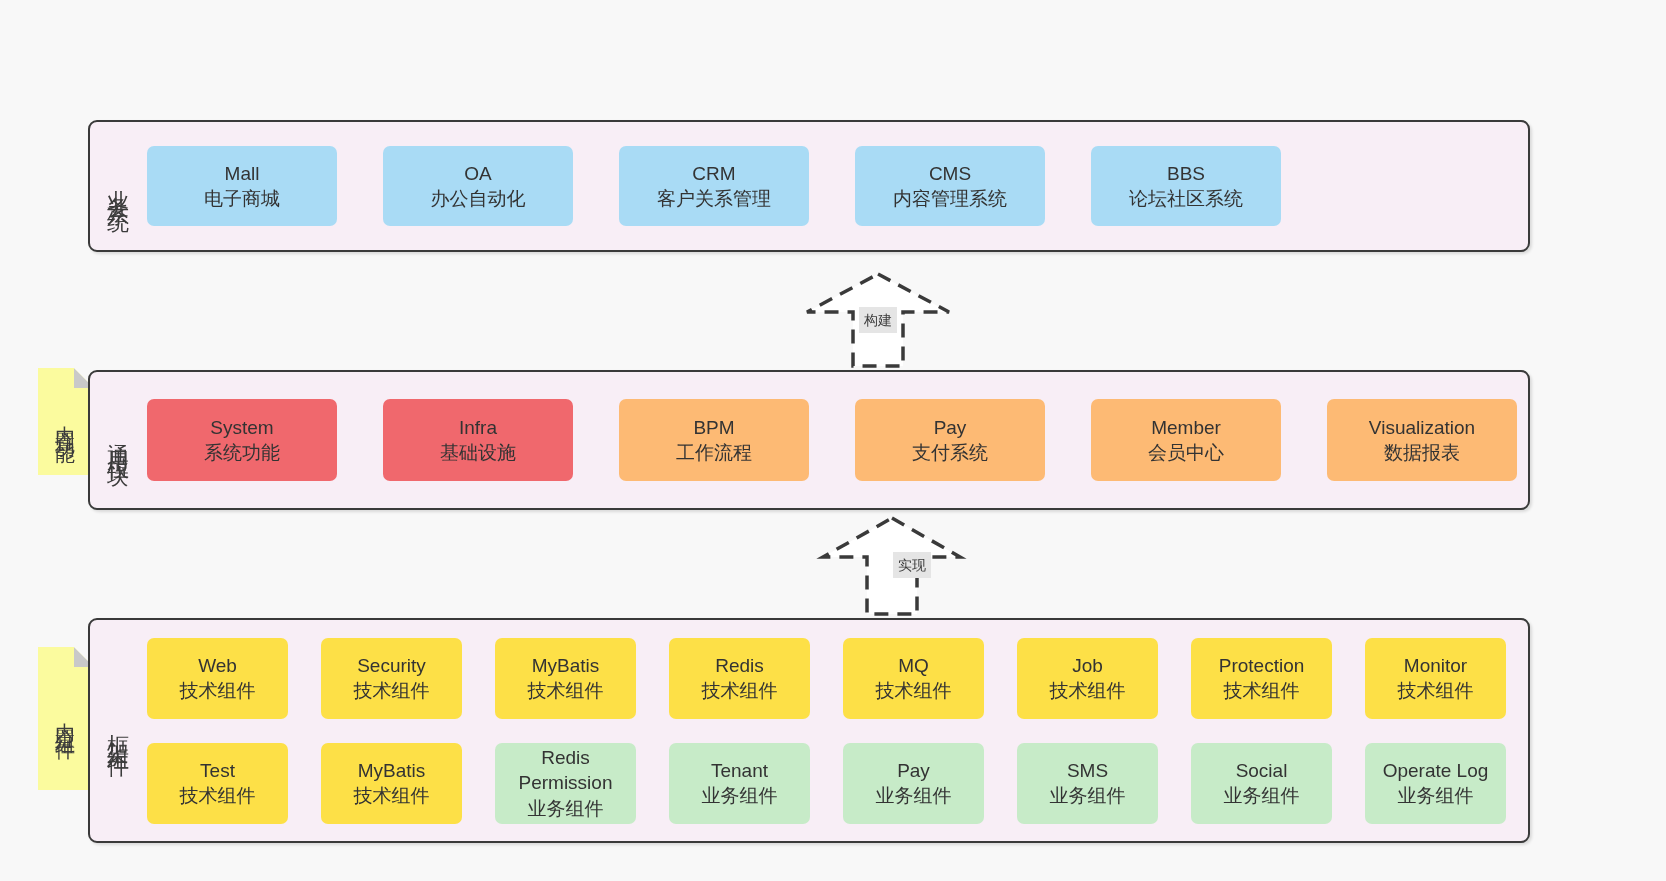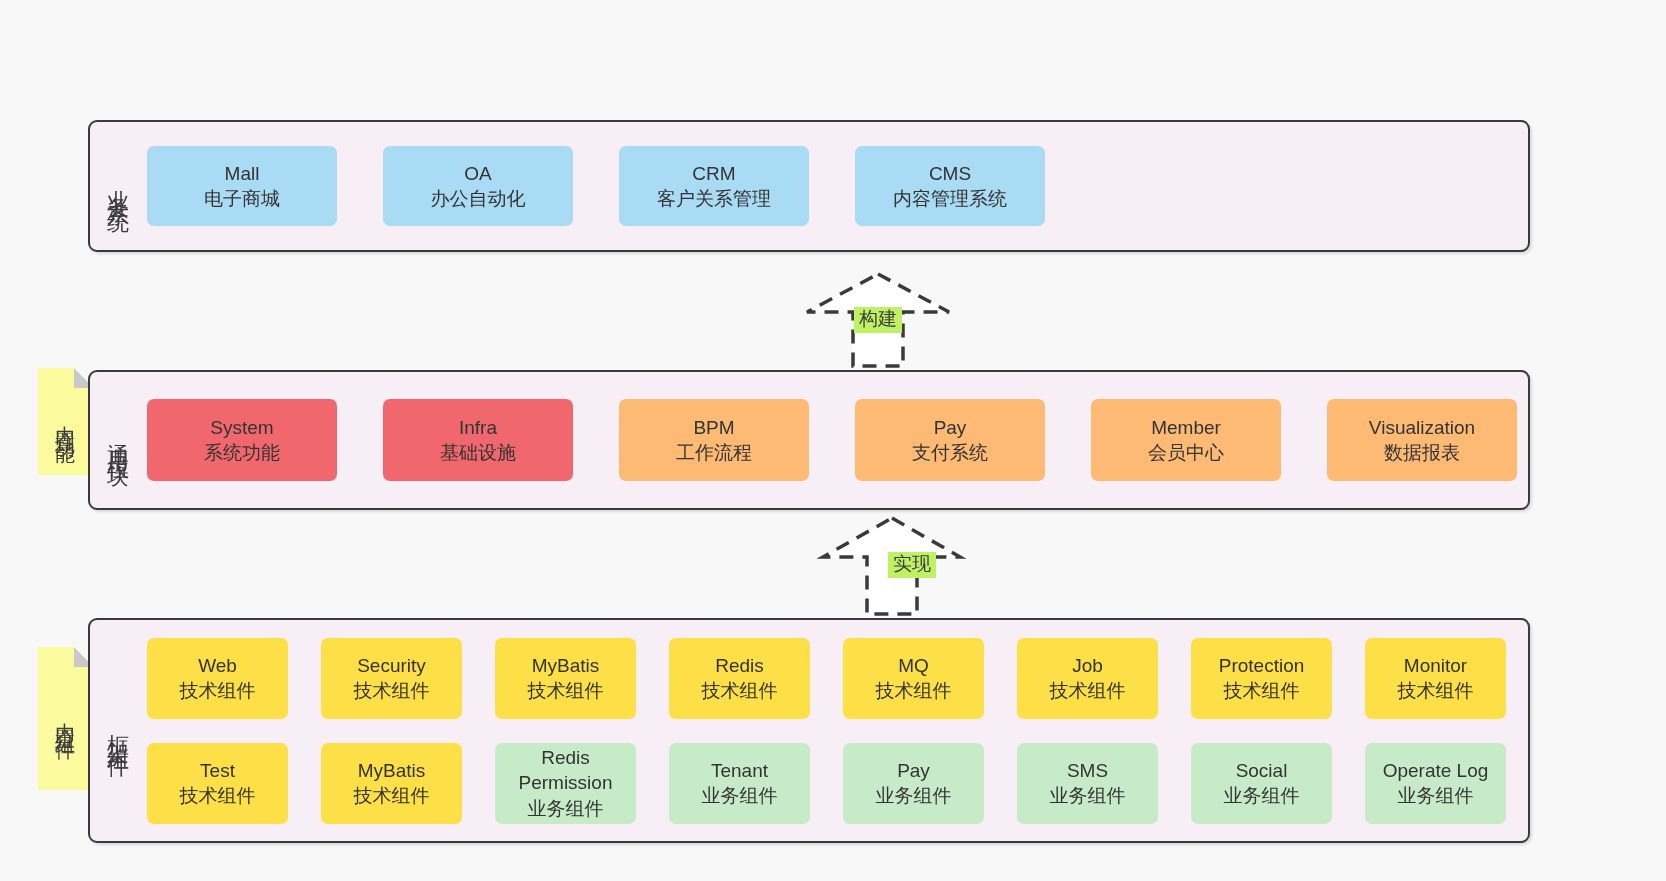--- a/index.html
+++ b/index.html
@@ -66,22 +66,22 @@
   }
   .note .vtext {
     writing-mode:vertical-rl; text-orientation:upright;
     font-size:20px; letter-spacing:6px; color:#3b3b3b;
   }
 
   
   .arrows { position:absolute; left:0; top:0; z-index:1; pointer-events:none; }
   .arrow-label {
     position:absolute; z-index:3; transform:translateX(-50%);
-    background:#bef264; color:#3b3b3b;
-    font-size:19px; line-height:26px; padding:0 5px; white-space:nowrap;font-family:Liberation Mono, monospace;
+    background:#e5e5e5; color:#3b3b3b;
+    font-size:14px; line-height:26px; padding:0 5px; white-space:nowrap;
   }
   #label-build     { left:878px; top:307px; }
   #label-implement { left:912px; top:552px; }
 </style>
 </head>
 <body>
 
 <svg class="arrows" width="1666" height="881" viewBox="0 0 1666 881">
   <polygon points="878,274 949,312 903,312 903,366 853,366 853,312 807,312" fill="#ffffff" stroke="#3a3a3a" stroke-width="3.5" stroke-dasharray="14 9"></polygon>
   <polygon points="892,518 960,557 917,557 917,614 867,614 867,557 823,557" fill="#ffffff" stroke="#3a3a3a" stroke-width="3.5" stroke-dasharray="14 9"></polygon>
@@ -110,20 +110,24 @@
       <div>OA</div>
       <div>办公自动化</div>
     </div>
     <div class="box" data-color="blue">
       <div>CRM</div>
       <div>客户关系管理</div>
     </div>
     <div class="box" data-color="blue">
       <div>CMS</div>
       <div>内容管理系统</div>
+    </div>
+    <div class="box" data-color="blue">
+      <div>BBS</div>
+      <div>论坛社区系统</div>
     </div>
   </div>
 </div>
 
 <div id="panel-mid" class="panel">
   <div class="vlabel">通用模块</div>
   <div class="boxes">
     <div class="box" data-color="red">
       <div>System</div>
       <div>系统功能</div>

